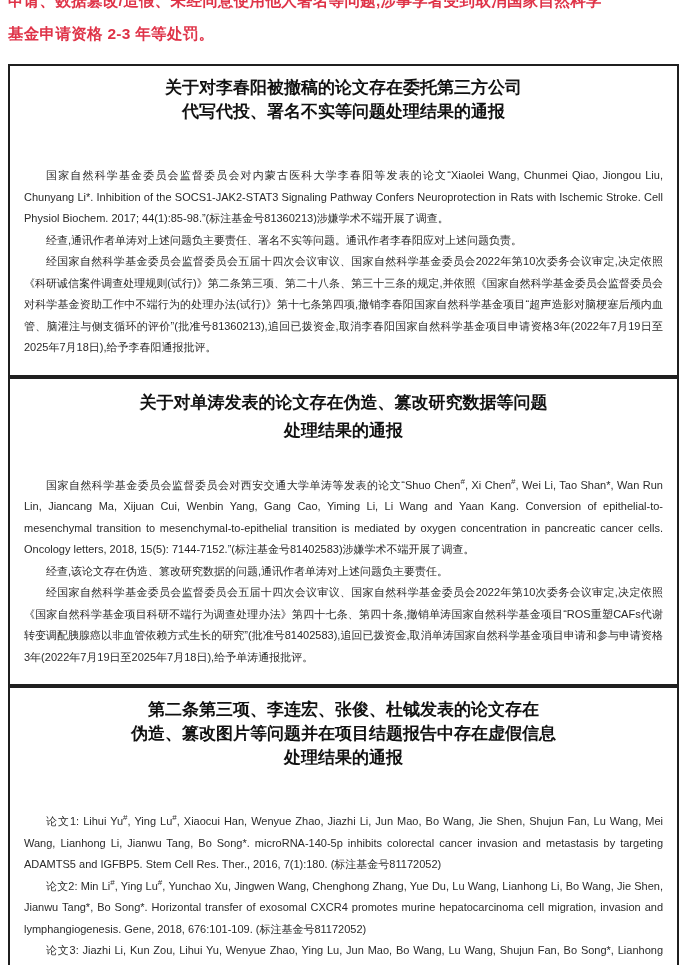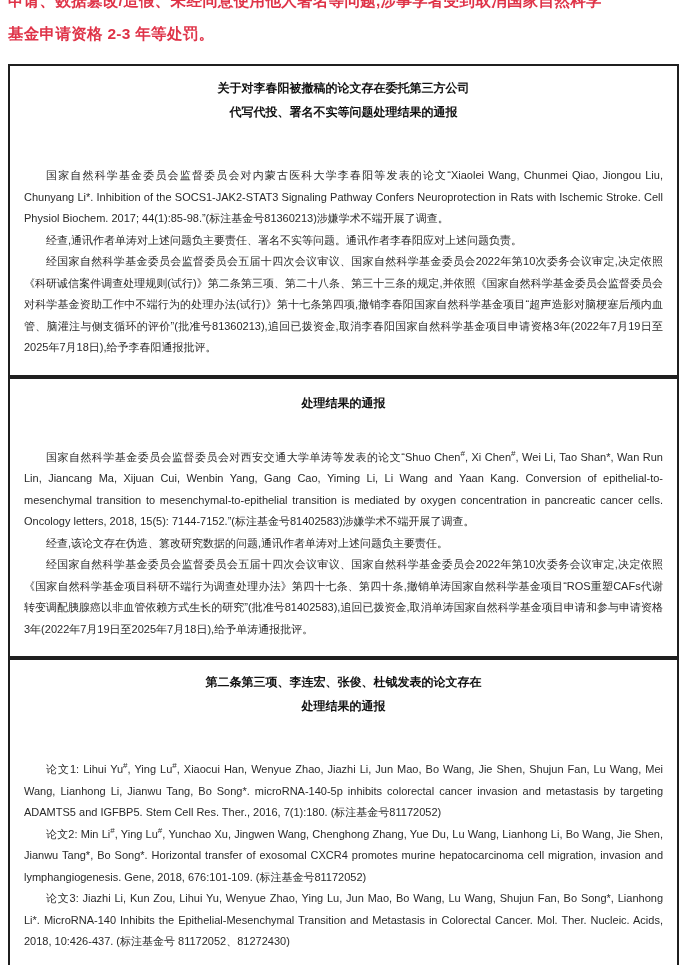--- a/index.html
+++ b/index.html
@@ -28,21 +28,21 @@
     margin: 14px 8px 0 8px;
   }
   .notice-box {
     border: 2px solid #1f1f1f;
     padding: 10px 14px 16px 14px;
     background: #ffffff;
   }
   .notice-title {
     margin: 0;
     text-align: center;
-    font-size: 12px;
+    font-size: 17px;
     font-weight: 700;
     color: #111111;
   }
   .notice-title .title-line {
     line-height: 24px;
   }
   .notice-box.sec2 .notice-title .title-line {
     line-height: 28px;
   }
   .notice-body {
@@ -89,32 +89,34 @@
     </h2>
     <div class="notice-body">
       <p class="para">国家自然科学基金委员会监督委员会对内蒙古医科大学李春阳等发表的论文“Xiaolei Wang, Chunmei Qiao, Jiongou Liu, Chunyang Li*. Inhibition of the SOCS1-JAK2-STAT3 Signaling Pathway Confers Neuroprotection in Rats with Ischemic Stroke. Cell Physiol Biochem. 2017; 44(1):85-98.”(标注基金号81360213)涉嫌学术不端开展了调查。</p>
       <p class="para">经查,通讯作者单涛对上述问题负主要责任、署名不实等问题。通讯作者李春阳应对上述问题负责。</p>
       <p class="para">经国家自然科学基金委员会监督委员会五届十四次会议审议、国家自然科学基金委员会2022年第10次委务会议审定,决定依照《科研诚信案件调查处理规则(试行)》第二条第三项、第二十八条、第三十三条的规定,并依照《国家自然科学基金委员会监督委员会对科学基金资助工作中不端行为的处理办法(试行)》第十七条第四项,撤销李春阳国家自然科学基金项目“超声造影对脑梗塞后颅内血管、脑灌注与侧支循环的评价”(批准号81360213),追回已拨资金,取消李春阳国家自然科学基金项目申请资格3年(2022年7月19日至2025年7月18日),给予李春阳通报批评。</p>
     </div>
   </section>
 
   <section class="notice-box sec2">
     <h2 class="notice-title">
+      <div class="title-line">关于对单涛发表的论文存在伪造、篡改研究数据等问题</div>
       <div class="title-line">处理结果的通报</div>
     </h2>
     <div class="notice-body">
       <p class="para">国家自然科学基金委员会监督委员会对西安交通大学单涛等发表的论文“Shuo Chen<sup>#</sup>, Xi Chen<sup>#</sup>, Wei Li, Tao Shan*, Wan Run Lin, Jiancang Ma, Xijuan Cui, Wenbin Yang, Gang Cao, Yiming Li, Li Wang <span class="wavy">and</span> Yaan Kang. Conversion of epithelial-to-mesenchymal transition to mesenchymal-to-epithelial transition is mediated by oxygen concentration in pancreatic cancer cells. Oncology letters, 2018, 15(5): 7144-7152.”(标注基金号81402583)涉嫌学术不端开展了调查。</p>
       <p class="para">经查,该论文存在伪造、篡改研究数据的问题,通讯作者单涛对上述问题负主要责任。</p>
       <p class="para">经国家自然科学基金委员会监督委员会五届十四次会议审议、国家自然科学基金委员会2022年第10次委务会议审定,决定依照《国家自然科学基金项目科研不端行为调查处理办法》第四十七条、第四十条,撤销单涛国家自然科学基金项目“ROS重塑CAFs代谢转变调配胰腺癌以非血管依赖方式生长的研究”(批准号81402583),追回已拨资金,取消单涛国家自然科学基金项目申请和参与申请资格3年(2022年7月19日至2025年7月18日),给予单涛通报批评。</p>
     </div>
   </section>
 
   <section class="notice-box sec3">
     <h2 class="notice-title">
       <div class="title-line">第二条第三项、李连宏、张俊、杜钺发表的论文存在</div>
+      <div class="title-line">伪造、篡改图片等问题并在项目结题报告中存在虚假信息</div>
       <div class="title-line">处理结果的通报</div>
     </h2>
     <div class="notice-body">
       <p class="para">论文1: Lihui Yu<sup>#</sup>, Ying Lu<sup>#</sup>, Xiaocui Han, Wenyue Zhao, Jiazhi Li, Jun Mao, Bo Wang, Jie Shen, Shujun Fan, Lu Wang, Mei Wang, Lianhong Li, Jianwu Tang, Bo Song*. microRNA-140-5p inhibits colorectal cancer <span class="wavy">invasion</span> and metastasis by targeting ADAMTS5 and IGFBP5. Stem Cell Res. Ther., 2016, 7(1):180. (标注基金号81172052)</p>
       <p class="para">论文2: Min Li<sup>#</sup>, Ying Lu<sup>#</sup>, Yunchao Xu, Jingwen Wang, Chenghong Zhang, Yue Du, Lu Wang, Lianhong Li, Bo Wang, Jie Shen, Jianwu Tang*, Bo Song*. Horizontal transfer of exosomal CXCR4 promotes murine hepatocarcinoma cell migration, invasion and lymphangiogenesis. Gene, 2018, 676:101-109. (标注基金号81172052)</p>
       <p class="para">论文3: Jiazhi Li, Kun Zou, Lihui Yu, Wenyue Zhao, Ying Lu, Jun Mao, Bo Wang, Lu Wang, Shujun Fan, Bo Song*, Lianhong Li*. MicroRNA-140 Inhibits the Epithelial-Mesenchymal Transition and Metastasis in Colorectal Cancer. Mol. Ther. Nucleic. Acids, 2018, 10:426-437. (标注基金号 81172052、81272430)</p>
     </div>
   </section>
 
 </div>

